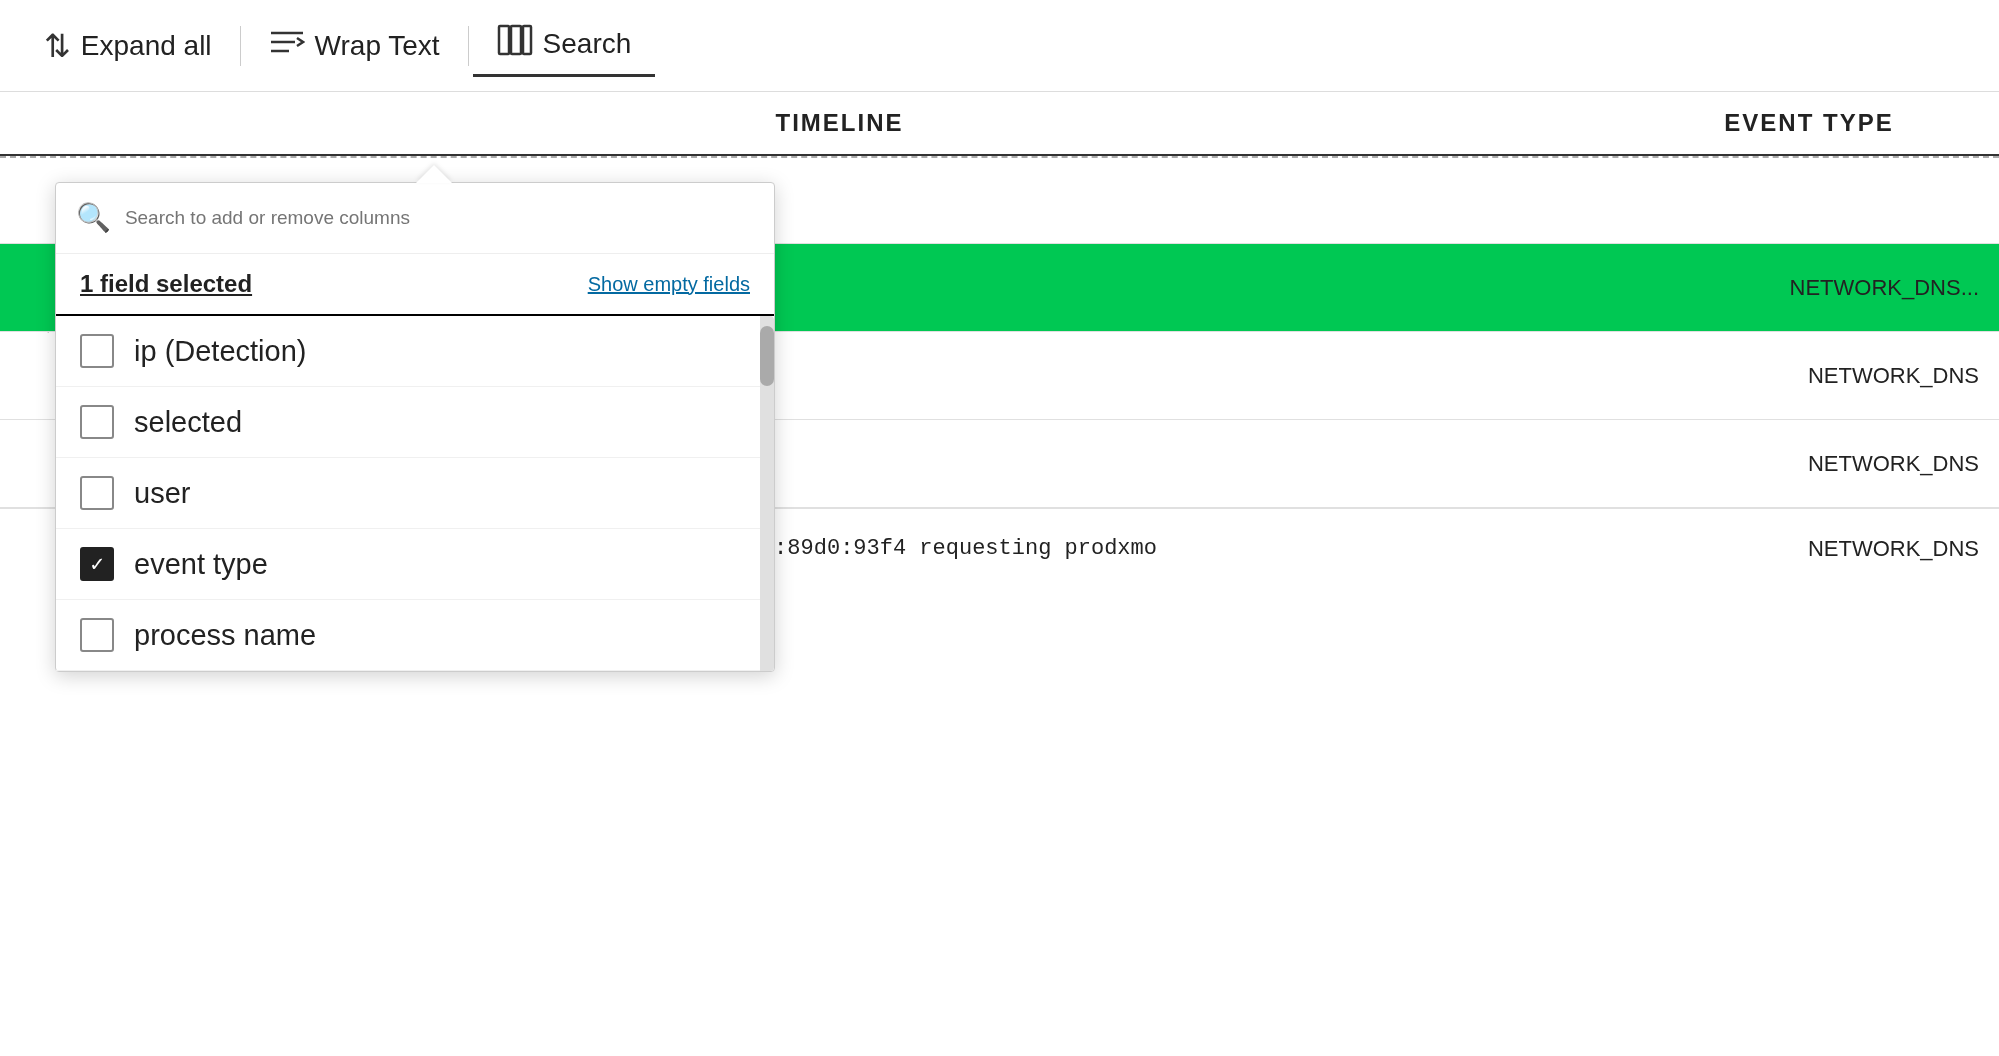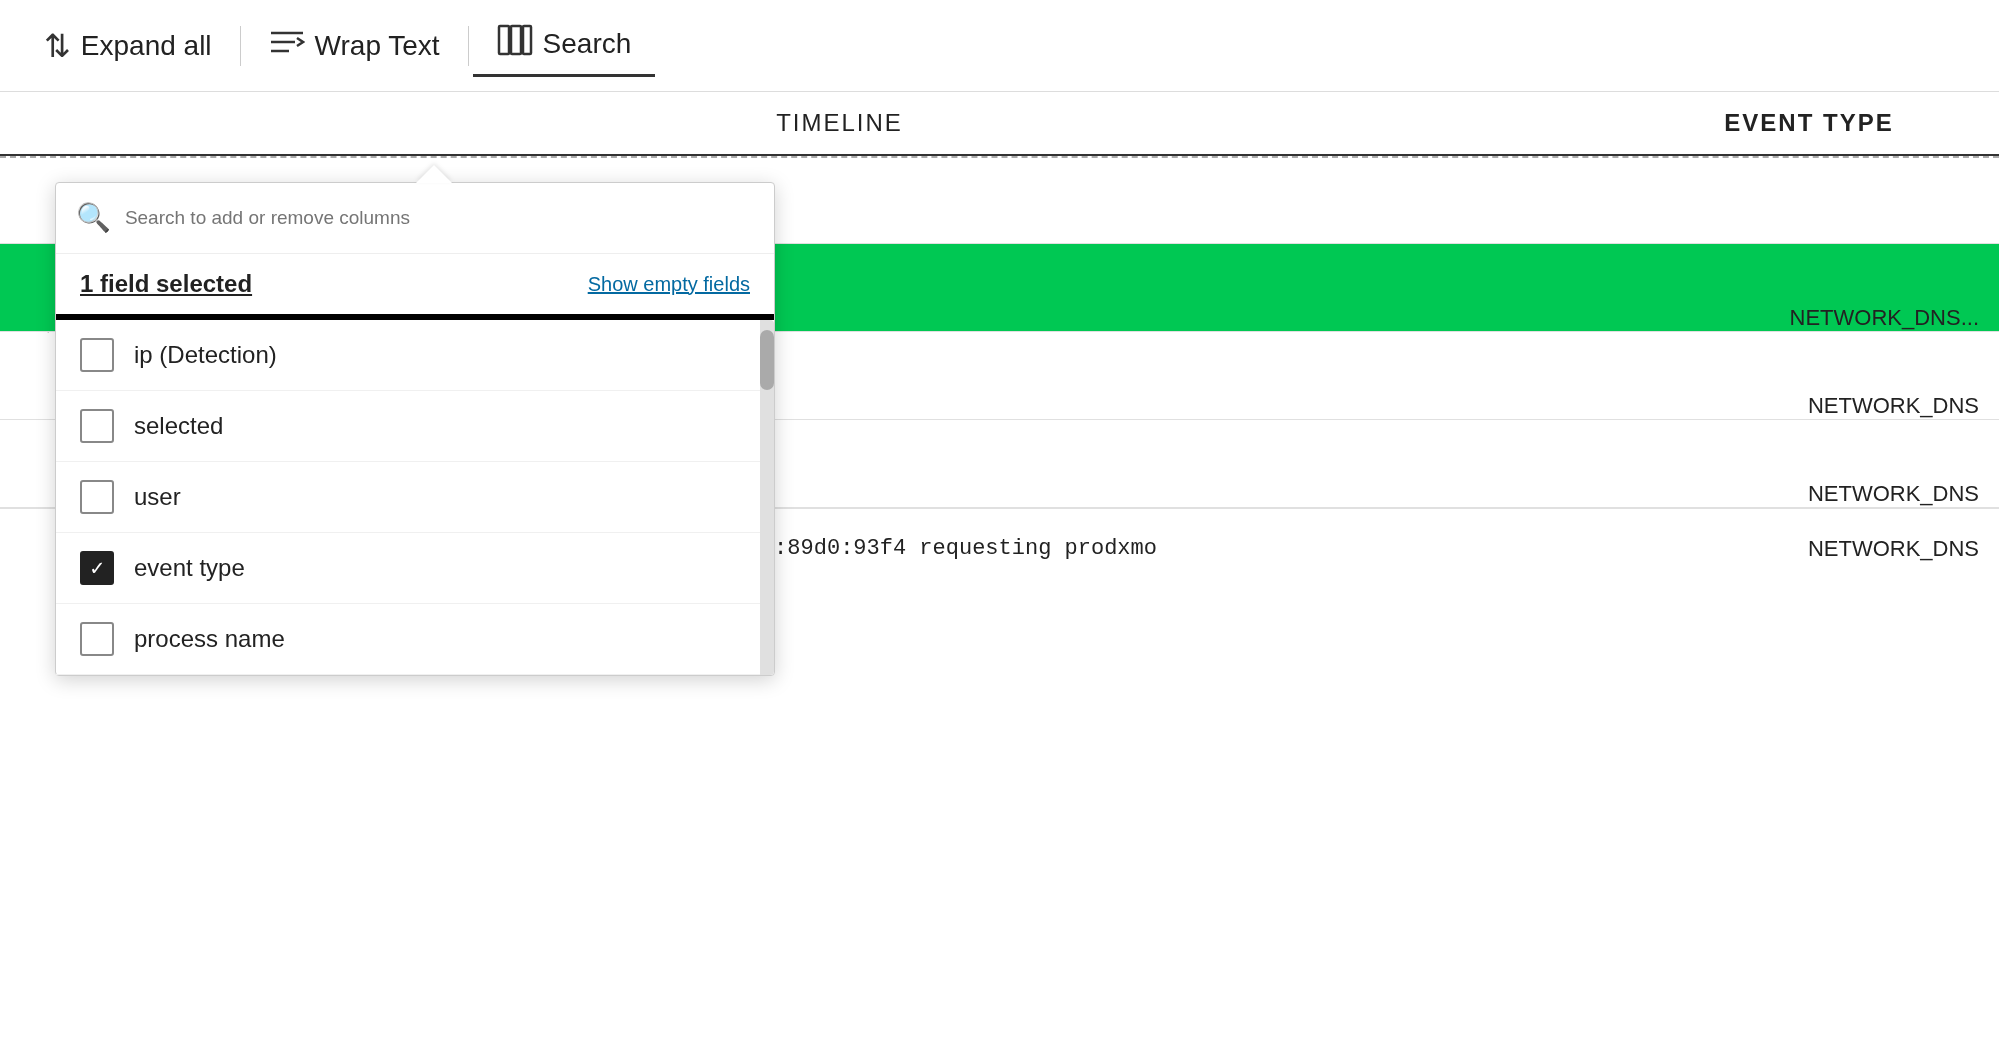--- a/index.html
+++ b/index.html
@@ -72,38 +72,38 @@
       height: 64px;
       border-bottom: 2px solid #333;
       background: #fff;
       padding-left: 60px;
     }
     .col-timeline {
       flex: 1;
       text-align: center;
       font-size: 24px;
       font-family: Arial, sans-serif;
-      font-weight: 400;
+      font-weight: 700;
       letter-spacing: 2px;
       color: #222;
     }
     .col-event-type {
       width: 380px;
       text-align: center;
       font-size: 24px;
       font-family: Arial, sans-serif;
       font-weight: 700;
       letter-spacing: 2px;
       color: #222;
     }
 
     
     .table-row {
       display: flex;
-      align-items: flex-end;
+      align-items: center;
       height: 88px;
       border-bottom: 1px solid #e0e0e0;
       padding-left: 60px;
       position: relative;
     }
     .table-row.dashed-top {
       border-top: 2px dashed #aaa;
     }
     .table-row.highlighted {
       background: #00c853;
@@ -224,21 +224,21 @@
       outline: none;
       font-size: 19px;
       color: #aaa;
       font-family: Arial, sans-serif;
     }
     .field-status-row {
       display: flex;
       align-items: center;
       justify-content: space-between;
       padding: 16px 24px;
-      border-bottom: 6px solid #000000;
+      border-bottom: 2px solid #000000;
     }
     .field-selected-text {
       font-size: 24px;
       font-family: Arial, sans-serif;
       font-weight: 700;
       color: #222;
       text-decoration: underline;
     }
     .show-empty-link {
       font-size: 20px;
@@ -295,21 +295,21 @@
       background: #222;
       border-color: #222;
     }
     .checkbox.checked::after {
       content: '✓';
       color: #fff;
       font-size: 22px;
       font-weight: bold;
     }
     .field-label {
-      font-size: 24px;
+      font-size: 29px;
       font-family: Arial, sans-serif;
       color: #222;
     }
   </style>
 </head>
 <body>
 
 <div class="toolbar">
   <button class="toolbar-btn">
     <span class="icon">⇅</span>

